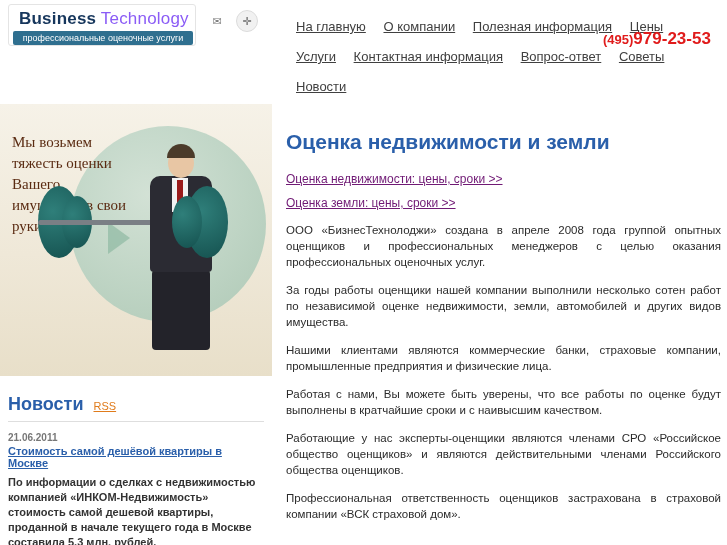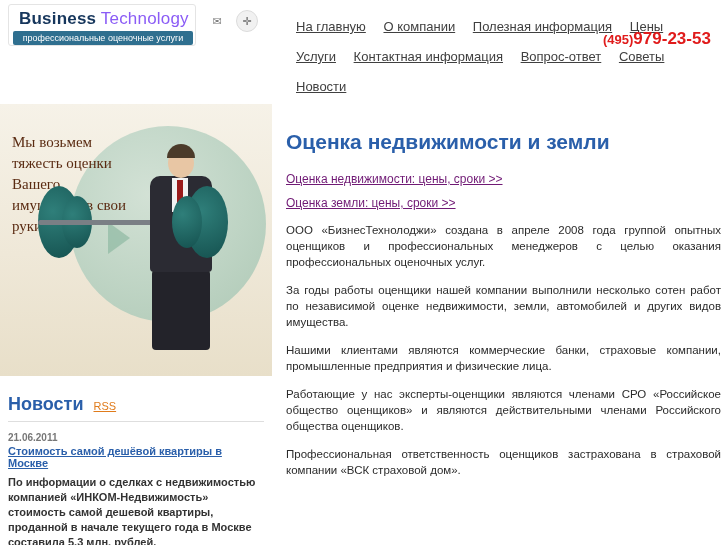--- a/index.html
+++ b/index.html
@@ -252,18 +252,19 @@
 
   <div class="main">
     <h1 class="page-title">Оценка недвижимости и земли</h1>
 
     <a class="toplink" href="#">Оценка недвижимости: цены, сроки &gt;&gt;</a>
     <a class="toplink" href="#">Оценка земли: цены, сроки &gt;&gt;</a>
 
     <p class="para">ООО «БизнесТехнолоджи» создана в апреле 2008 года группой опытных оценщиков и профессиональных менеджеров с целью оказания профессиональных оценочных услуг.</p>
     <p class="para">За годы работы оценщики нашей компании выполнили несколько сотен работ по независимой оценке недвижимости, земли, автомобилей и других видов имущества.</p>
     <p class="para">Нашими клиентами являются коммерческие банки, страховые компании, промышленные предприятия и физические лица.</p>
+    <p class="para">Работая с нами, Вы можете быть уверены, что все работы по оценке будут выполнены в кратчайшие сроки и с наивысшим качеством.</p>
     <p class="para">Работающие у нас эксперты-оценщики являются членами СРО «Российское общество оценщиков» и являются действительными членами Российского общества оценщиков.</p>
     <p class="para">Профессиональная ответственность оценщиков застрахована в страховой компании «ВСК страховой дом».</p>
 
   </div>
 
 </div>
 
 </body></html>

